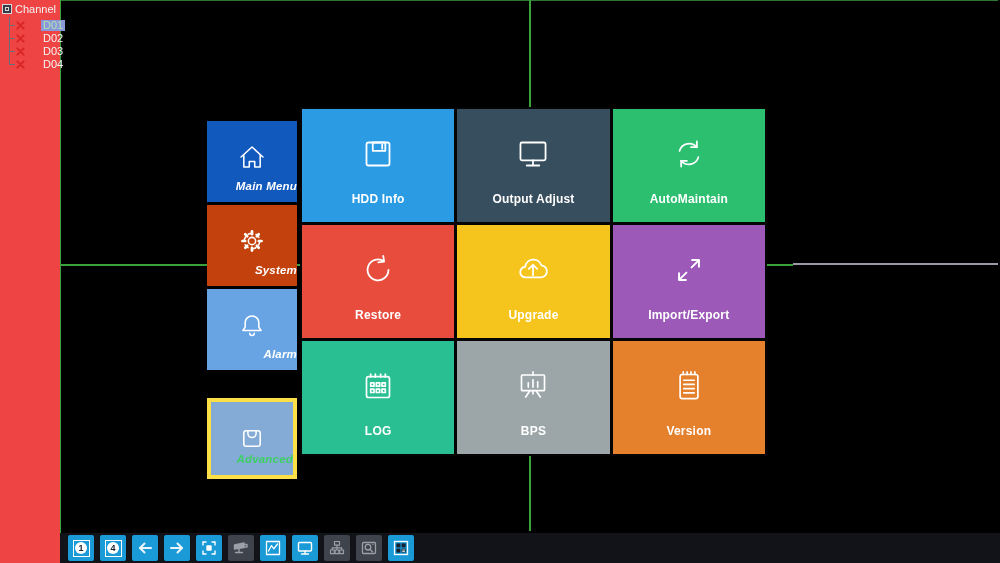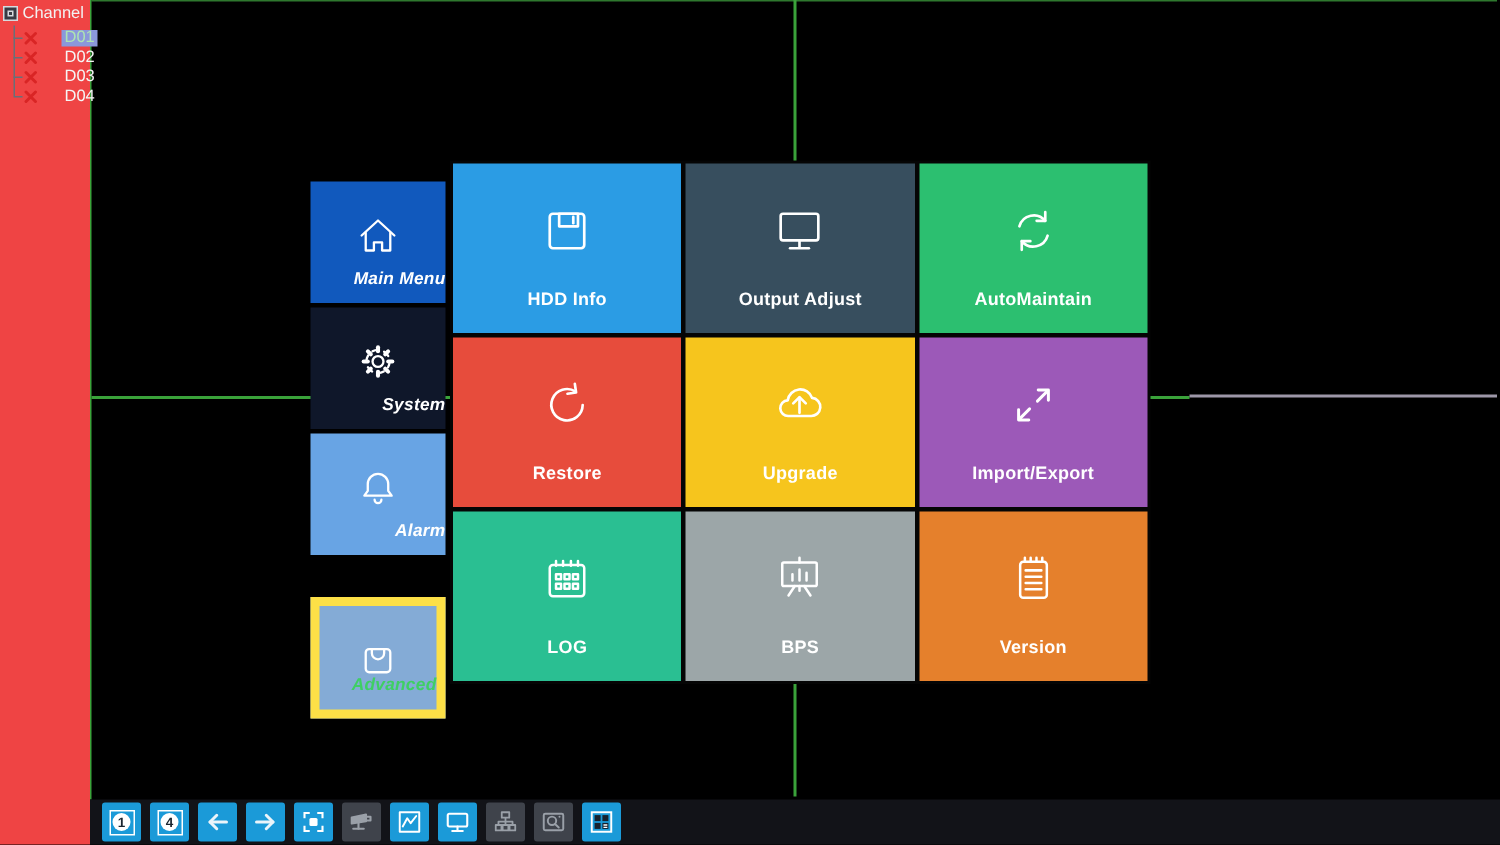--- a/index.html
+++ b/index.html
@@ -43,21 +43,21 @@
   .side-menu { position:absolute; left:207px; top:121px; width:90px; z-index:3; }
   .side-tile {
     position:relative; width:90px; height:81px; margin-bottom:3px; cursor:pointer;
     display:flex; flex-direction:column; align-items:center;
   }
   .side-tile .tile-icon { margin-top:16px; }
   .side-tile .tile-label {
     position:absolute; bottom:10px; width:100%; text-align:right;
     font-size:11.5px; font-weight:bold; color:#fff; letter-spacing:.2px;font-style:italic;
   }
-  .side-tile.selected { border:6px solid #fde047;margin-top:28px; }
+  .side-tile.selected { border:4px solid #fde047;margin-top:28px; }
   .side-tile.selected .tile-label { color:#3ecf63; }
 
   
   .menu-grid {
     position:absolute; left:300px; top:107px; width:467px; height:349px; z-index:3;
     background:#050505; padding:2px;
     display:grid; grid-template-columns:repeat(3,1fr); grid-template-rows:repeat(3,1fr);
     gap:3px;
   }
   .grid-tile { position:relative; display:flex; flex-direction:column; align-items:center; cursor:pointer; }
@@ -126,21 +126,21 @@
 </div>
 
 <div class="side-menu">
   <div class="side-tile" style="background-color: rgb(17, 89, 189);">
     <svg class="tile-icon" width="40" height="40" viewBox="0 0 44 44" fill="none" stroke="#fff" stroke-width="1.7" stroke-linecap="round" stroke-linejoin="round">
       <path d="M10 22 L22 11 L34 22"></path>
       <path d="M13 20 V33 H19 V27 H25 V33 H31 V20"></path>
     </svg>
     <span class="tile-label">Main Menu</span>
   </div>
-  <div class="side-tile" style="background-color: #0f172a;">
+  <div class="side-tile" style="background-color: #c2410c;">
     <svg class="tile-icon" width="40" height="40" viewBox="0 0 44 44" fill="none" stroke="#fff" stroke-width="1.7" stroke-linecap="round">
       <circle cx="22" cy="22" r="4"></circle>
       <circle cx="22" cy="22" r="8.5" stroke-dasharray="4.4 4.5"></circle>
       <g stroke-width="3">
         <path d="M22 11.5 V14.5"></path>
           <path d="M22 29.5 V32.5"></path>
         <path d="M11.5 22 H14.5"></path>
           <path d="M29.5 22 H32.5"></path>
         <path d="M14.6 14.6 L16.7 16.7"></path>
           <path d="M27.3 27.3 L29.4 29.4"></path>

